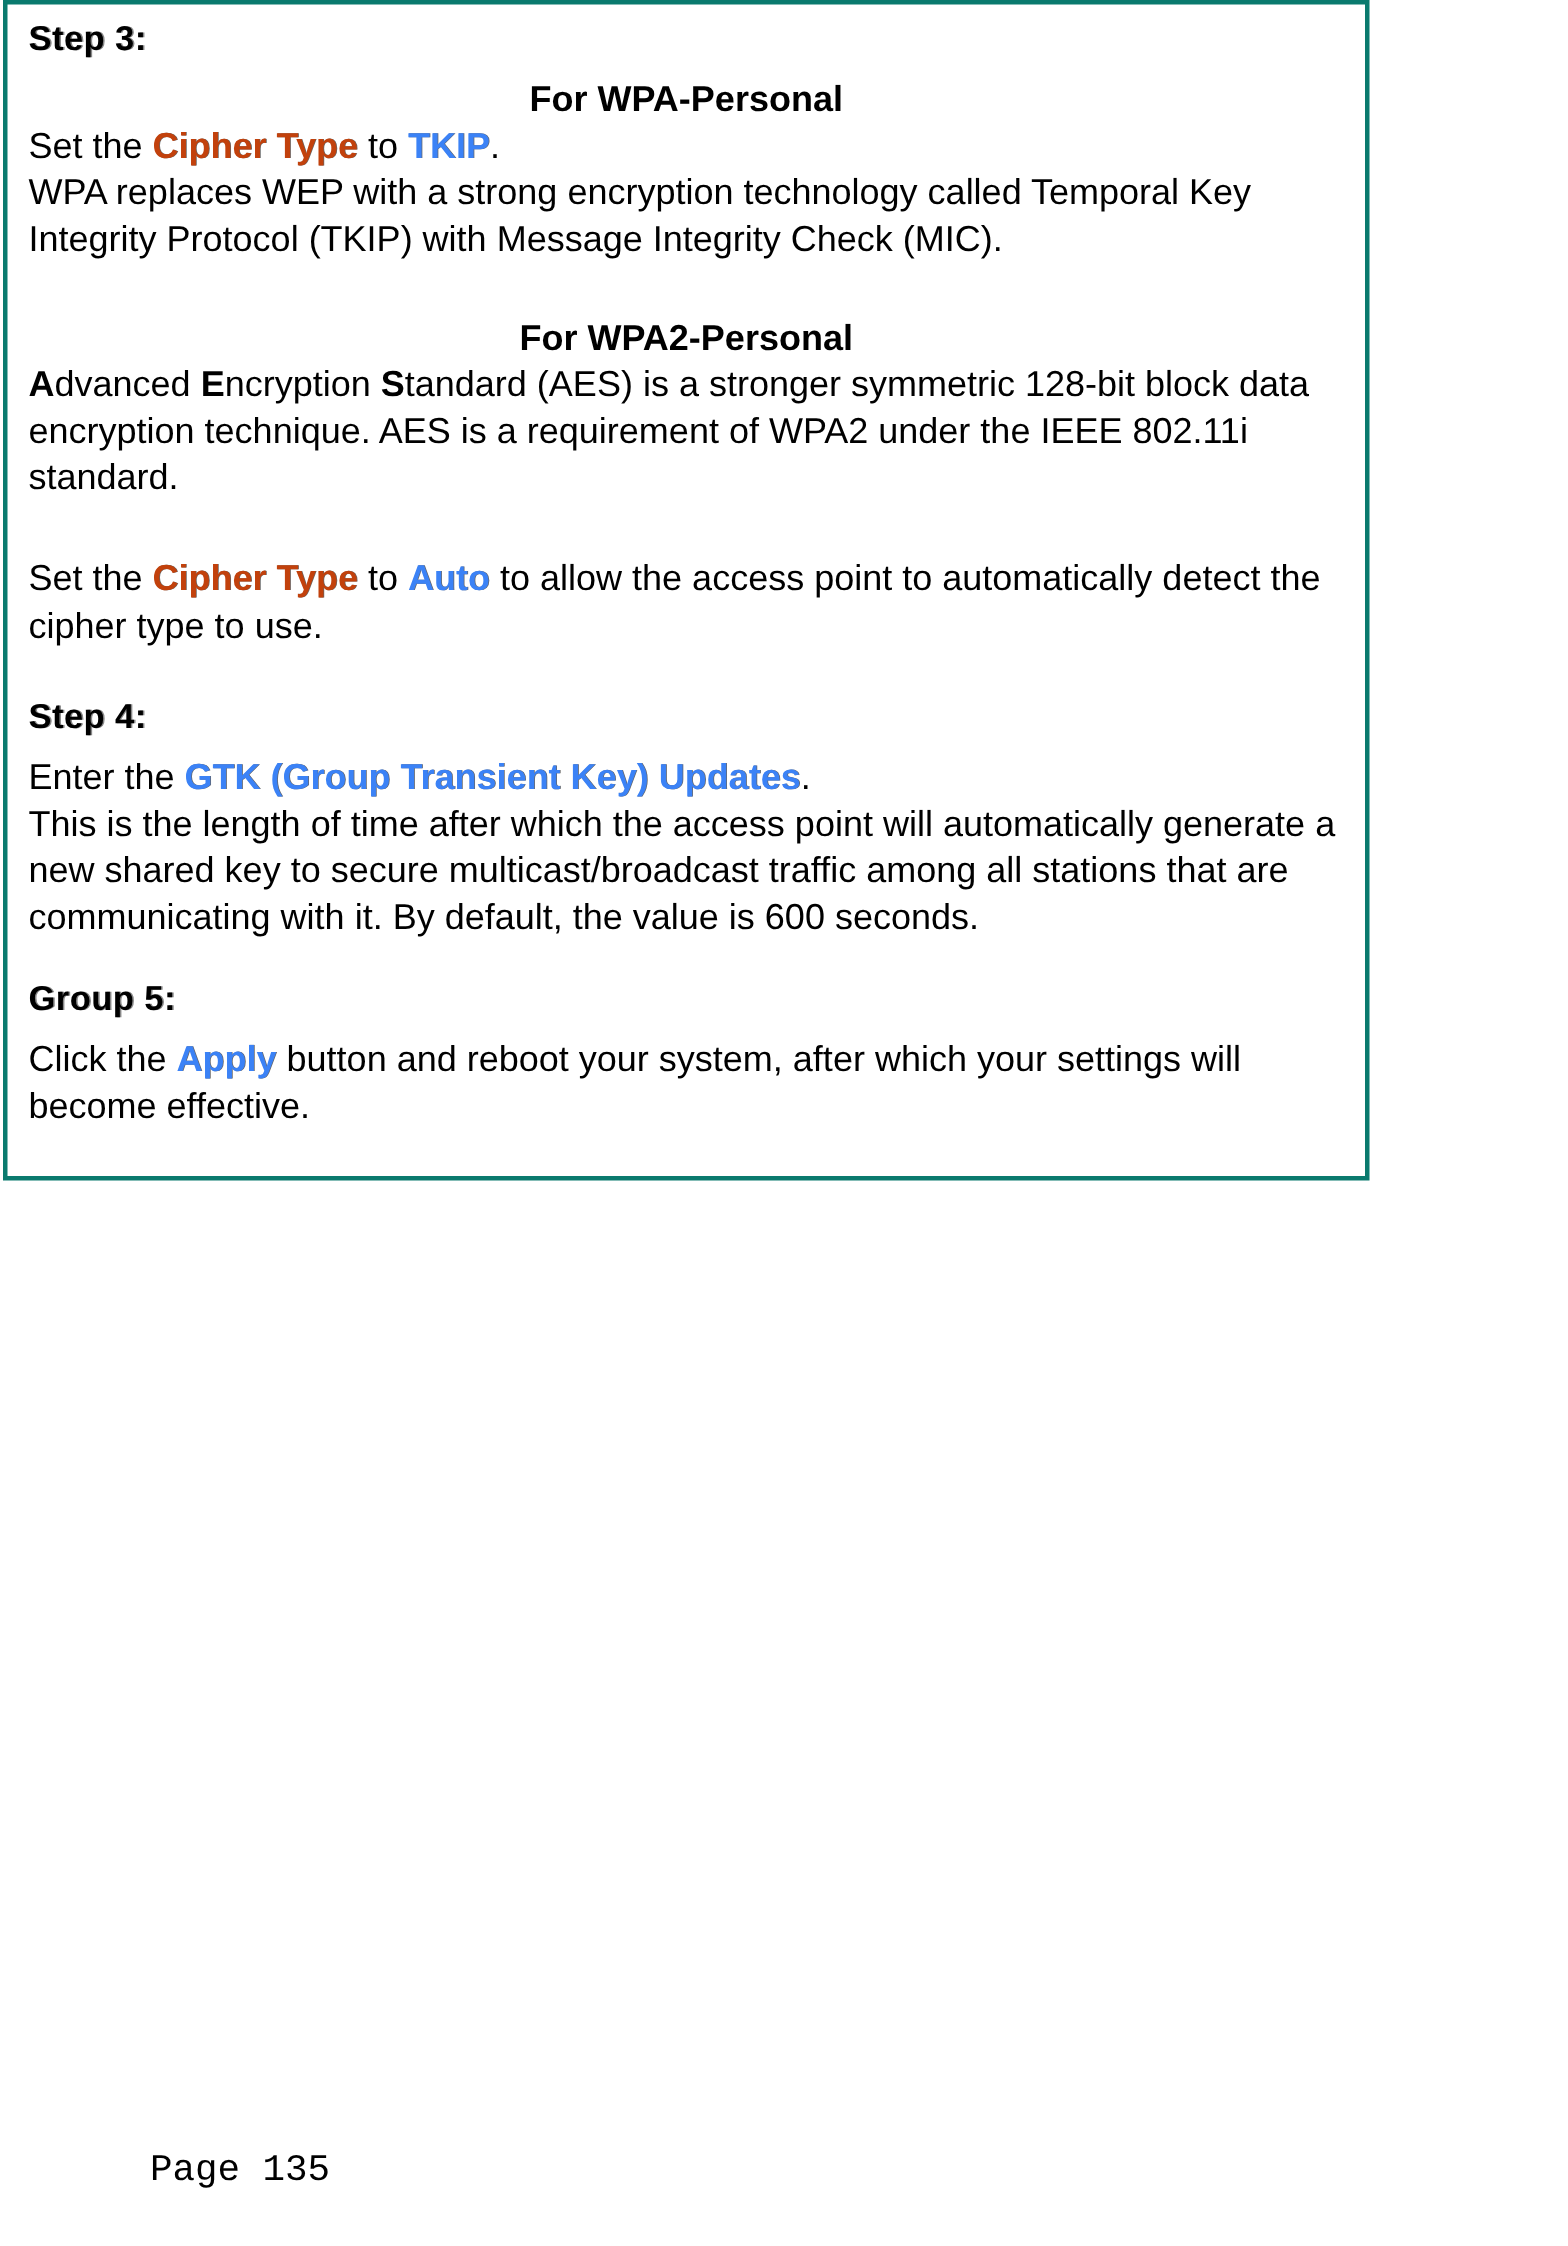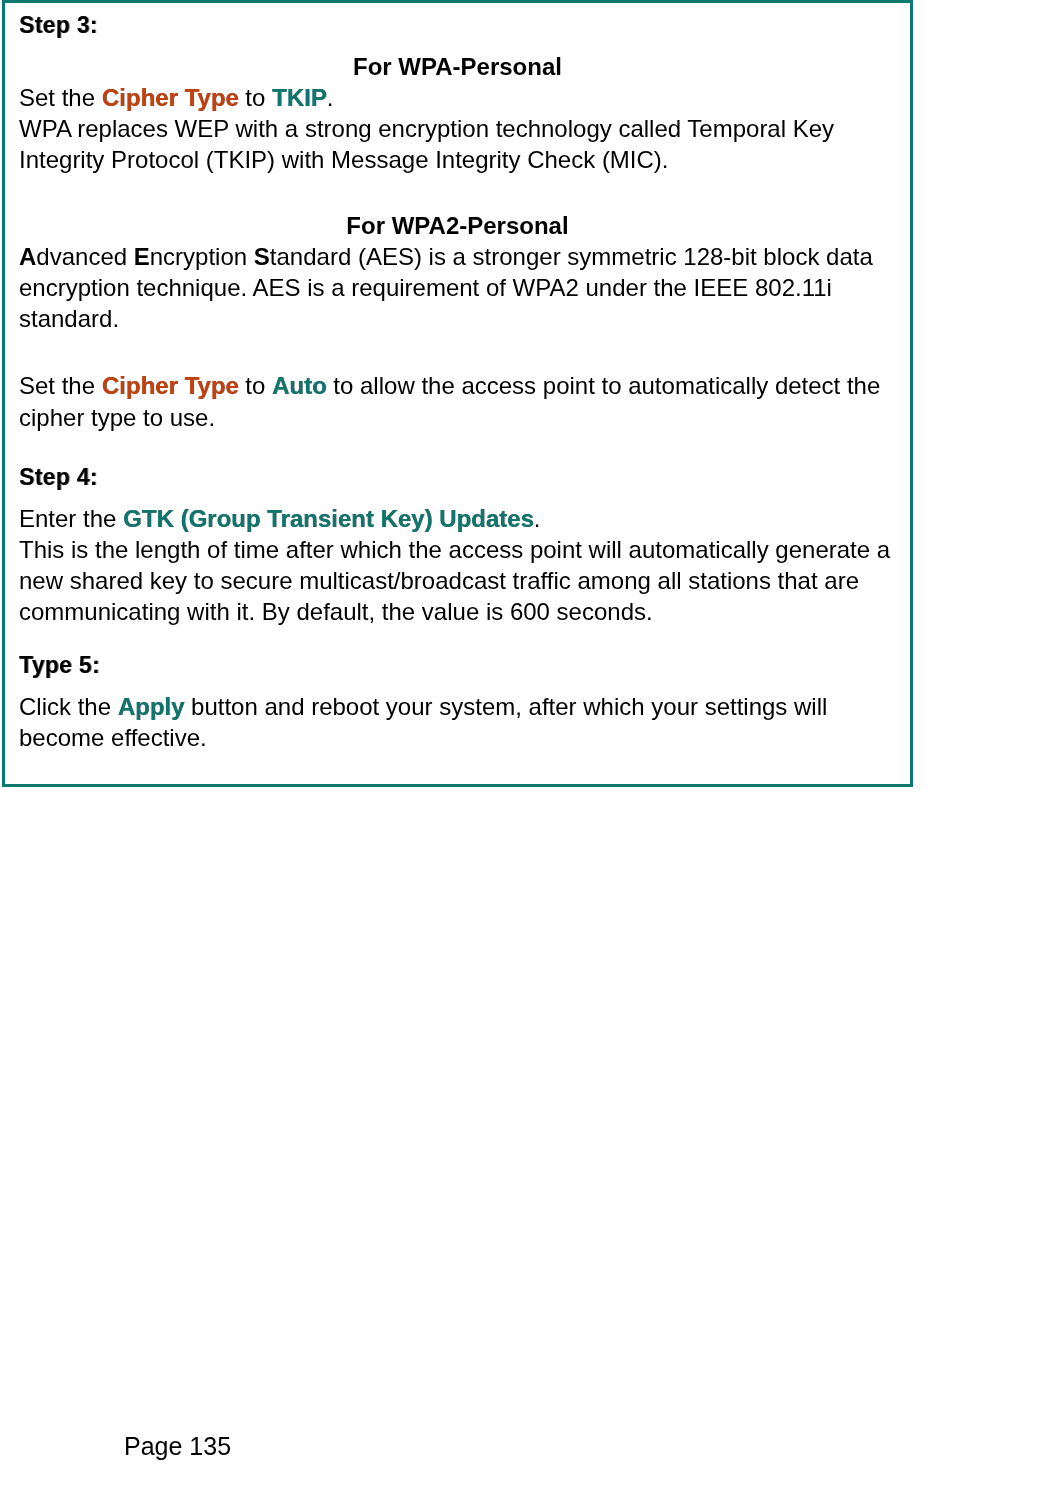--- a/index.html
+++ b/index.html
@@ -38,37 +38,37 @@
     .body-text {
       margin-bottom: 0;
     }
     .kw {
       font-weight: bold;
       color: #c2410c;
       text-shadow: 0.5px 0 0 #666;
     }
     .term {
       font-weight: bold;
-      color: #0f766e;
+      color: #3b82f6;
       text-shadow: 0.5px 0 0 #666;
     }
     .spacer {
       height: 30px;
     }
     .spacer-small {
       height: 24px;
     }
     .spacer-med {
       height: 36px;
     }
     .page-number {
       position: absolute;
       bottom: 36px;
-      left: 124px;
-      font-family: Liberation Sans, sans-serif;
+      left: 100px;
+      font-family: Liberation Mono, monospace;
       font-size: 25px;
     }
     .bold-initial {
       font-weight: bold;
     }
   </style>
 </head>
 <body>
 
 <div class="content-box">
@@ -98,21 +98,21 @@
 
   <div class="step-label">Step 4:</div>
   <div style="height:10px;"></div>
   <div class="body-text">
     <span>Enter the </span><span class="term">GTK (Group Transient Key) Updates</span><span>.</span>
   </div>
   <div class="body-text">This is the length of time after which the access point will automatically generate a new shared key to secure multicast/broadcast traffic among all stations that are communicating with it. By default, the value is 600 seconds.</div>
 
   <div class="spacer-small"></div>
 
-  <div class="step-label">Type 5:</div>
+  <div class="step-label">Group 5:</div>
   <div style="height:10px;"></div>
   <div class="body-text">
     <span>Click the </span><span class="term">Apply</span><span> button and reboot your system, after which your settings will become effective.</span>
   </div>
 
 </div>
 
 <div class="page-number">Page 135</div>
 
 </body></html>

